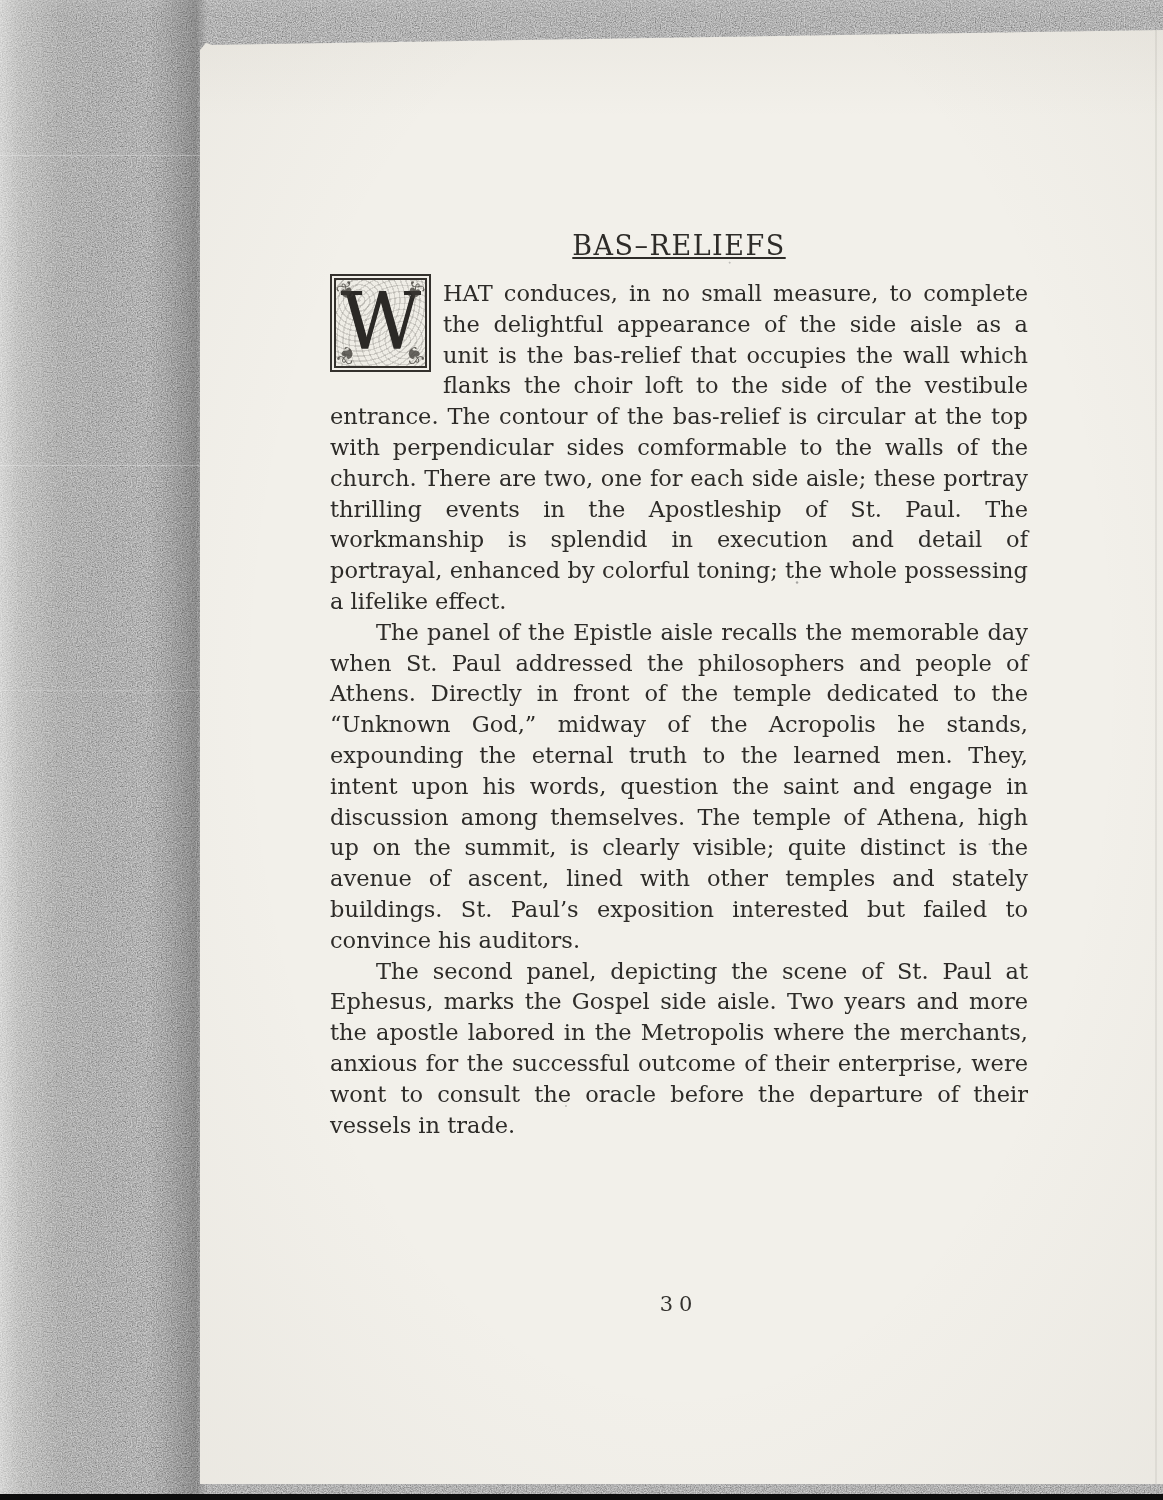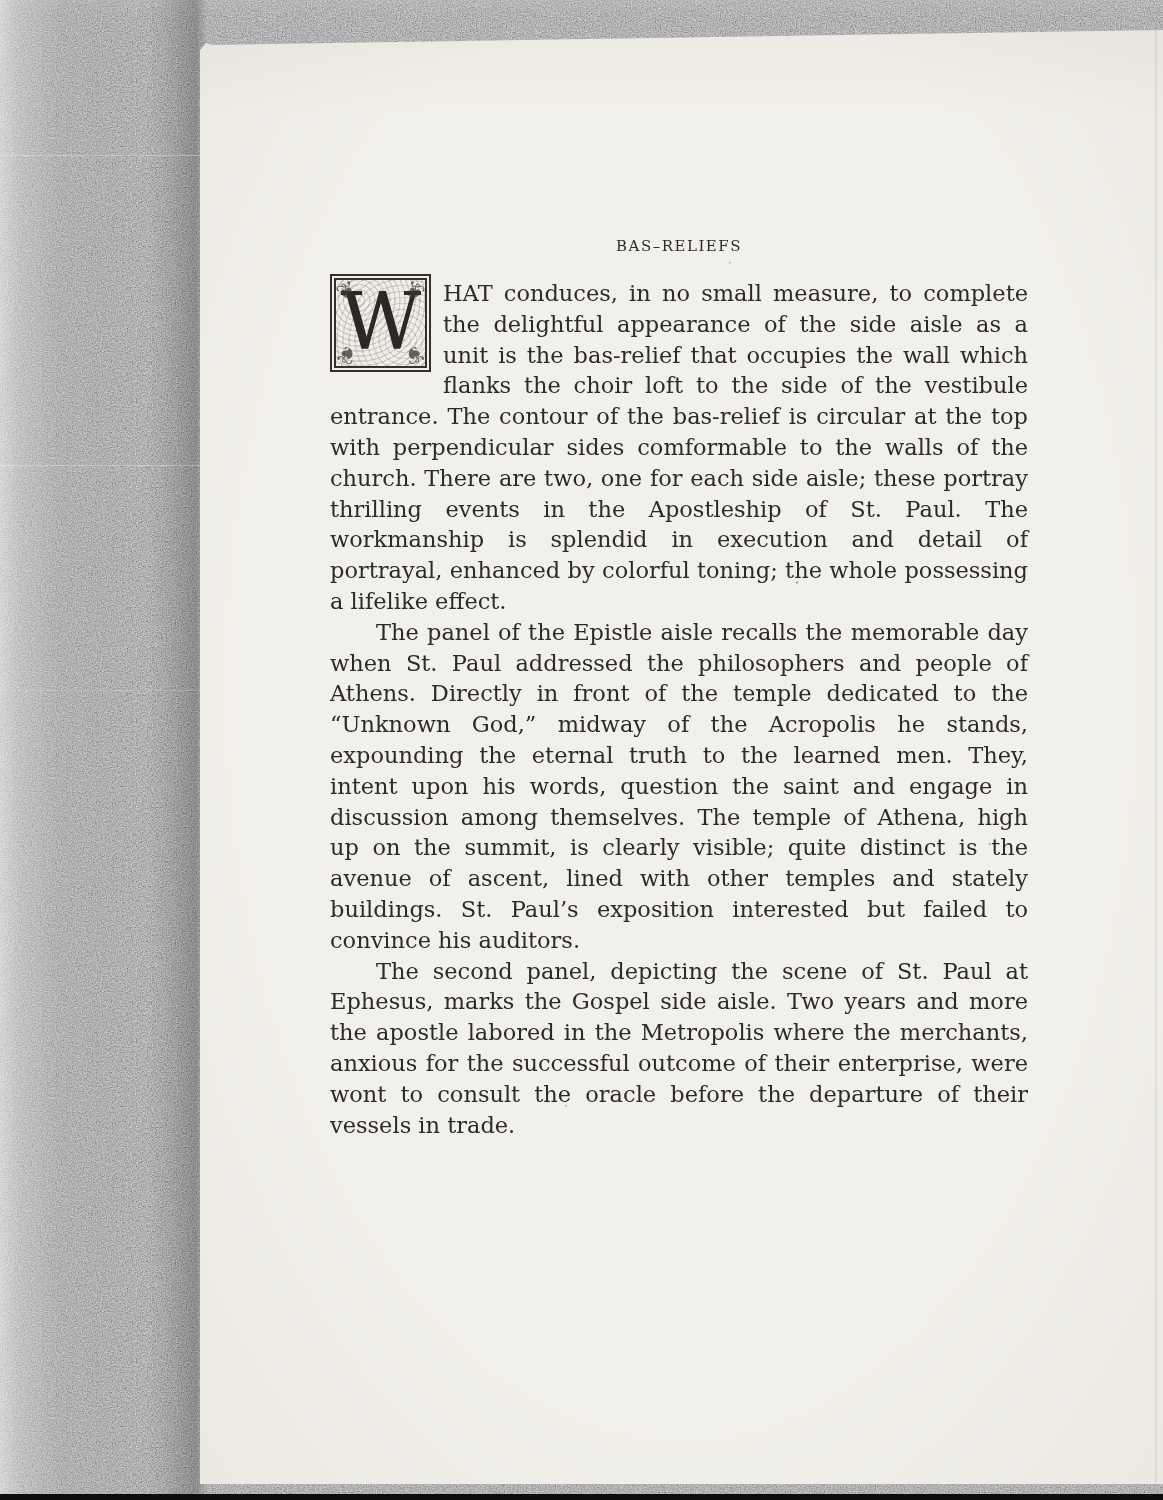--- a/index.html
+++ b/index.html
@@ -75,26 +75,27 @@
 
   .content {
     position: absolute;
     left: 130px;
     top: 0;
     width: 698px;
     color: #2b2926;
   }
   .doc-title {
     margin: 202px 0 0 0;
-    font-size: 15px;
+    font-size: 27px;
     line-height: 28px;
     font-weight: 400;
     text-align: center;
     letter-spacing: 1.5px;
     color: #2e2c29;
+    text-decoration: underline;
   }
   .text {
     margin-top: 18px;
     font-size: 22.5px;
     line-height: 30.8px;
     text-align: justify;
     color: #2d2b28;
   }
   .text p { margin: 0; }
   .text p.indent { text-indent: 46px; }
@@ -196,15 +197,16 @@
           <span class="orn bl">❦</span>
           <span class="orn br">❦</span>
           <span class="dropcap-letter">W</span>
         </span><span>HAT conduces, in no small measure, to complete the delightful appearance of the side aisle as a unit is the bas-relief that occupies the wall which flanks the choir loft to the side of the vestibule entrance.  The contour of the bas-relief is circular at the top with perpendicular sides comformable to the walls of the church.  There are two, one for each side aisle; these portray thrilling events in the Apostleship of St. Paul.  The workmanship is splendid in execution and detail of portrayal, enhanced by colorful toning; the whole possessing a lifelike effect.</span>
       </p>
       <p class="indent">The panel of the Epistle aisle recalls the memorable day when St. Paul addressed the philosophers and people of Athens.  Directly in front of the temple dedicated to the “Unknown God,” midway of the Acropolis he stands, expounding the eternal truth to the learned men.  They, intent upon his words, question the saint and engage in discussion among themselves.  The temple of Athena, high up on the summit, is clearly visible; quite distinct is the avenue of ascent, lined with other temples and stately buildings.  St. Paul’s exposition interested but failed to convince his auditors.</p>
       <p class="indent">The second panel, depicting the scene of St. Paul at Ephesus, marks the Gospel side aisle.  Two years and more the apostle labored in the Metropolis where the merchants, anxious for the successful outcome of their enterprise, were wont to consult the oracle before the departure of their vessels in trade.</p>
     </div>
   </div>
 
+  <div class="page-number">30</div>
 </div>
 
 <div class="bottom-strip"></div>
 
 </body></html>

